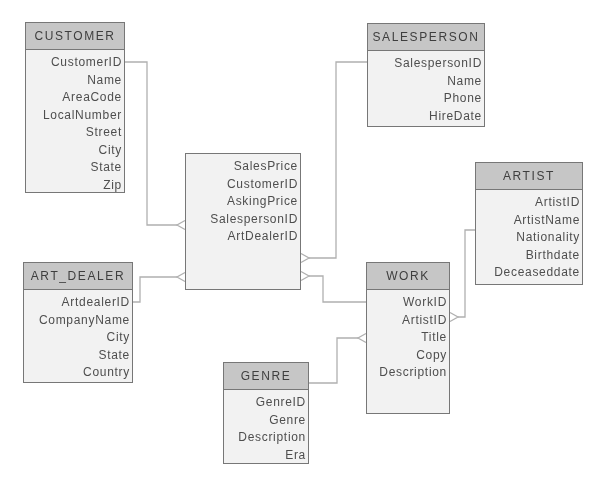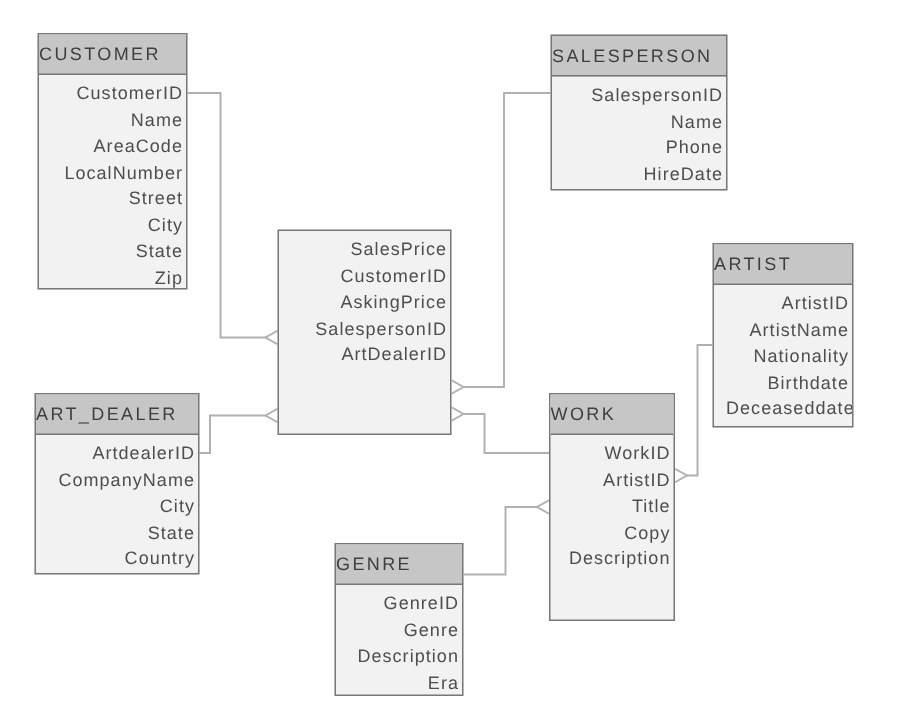--- a/index.html
+++ b/index.html
@@ -26,20 +26,21 @@
     position:absolute;
     background:var(--body-fill);
     border:1.5px solid var(--border);
     box-sizing:border-box;
   }
   .entity-header{
     height:26px;
     line-height:26px;
     background:var(--header-fill);
     border-bottom:1.5px solid var(--border);
+    text-align:center;
     font-size:12px;
     letter-spacing:1.6px;
     color:#3e3e3e;
     overflow:hidden;
     white-space:nowrap;
   }
   .entity-fields{
     margin:0;
     padding:4px 2px 0 8px;
     list-style:none;
@@ -111,21 +112,21 @@
   <div class="entity" style="left:185px;top:153px;width:116px;height:137px">
     <ul class="entity-fields">
         <li>SalesPrice</li>
         <li>CustomerID</li>
         <li>AskingPrice</li>
         <li>SalespersonID</li>
         <li>ArtDealerID</li>
       </ul>
   </div>
 
-  <div class="entity" style="left:475px;top:162px;width:94px;height:123px">
+  <div class="entity" style="left:475px;top:162px;width:108px;height:123px">
     <div class="entity-header">ARTIST</div>
     <ul class="entity-fields">
         <li>ArtistID</li>
         <li>ArtistName</li>
         <li>Nationality</li>
         <li>Birthdate</li>
         <li>Deceaseddate</li>
       </ul>
   </div>
 

